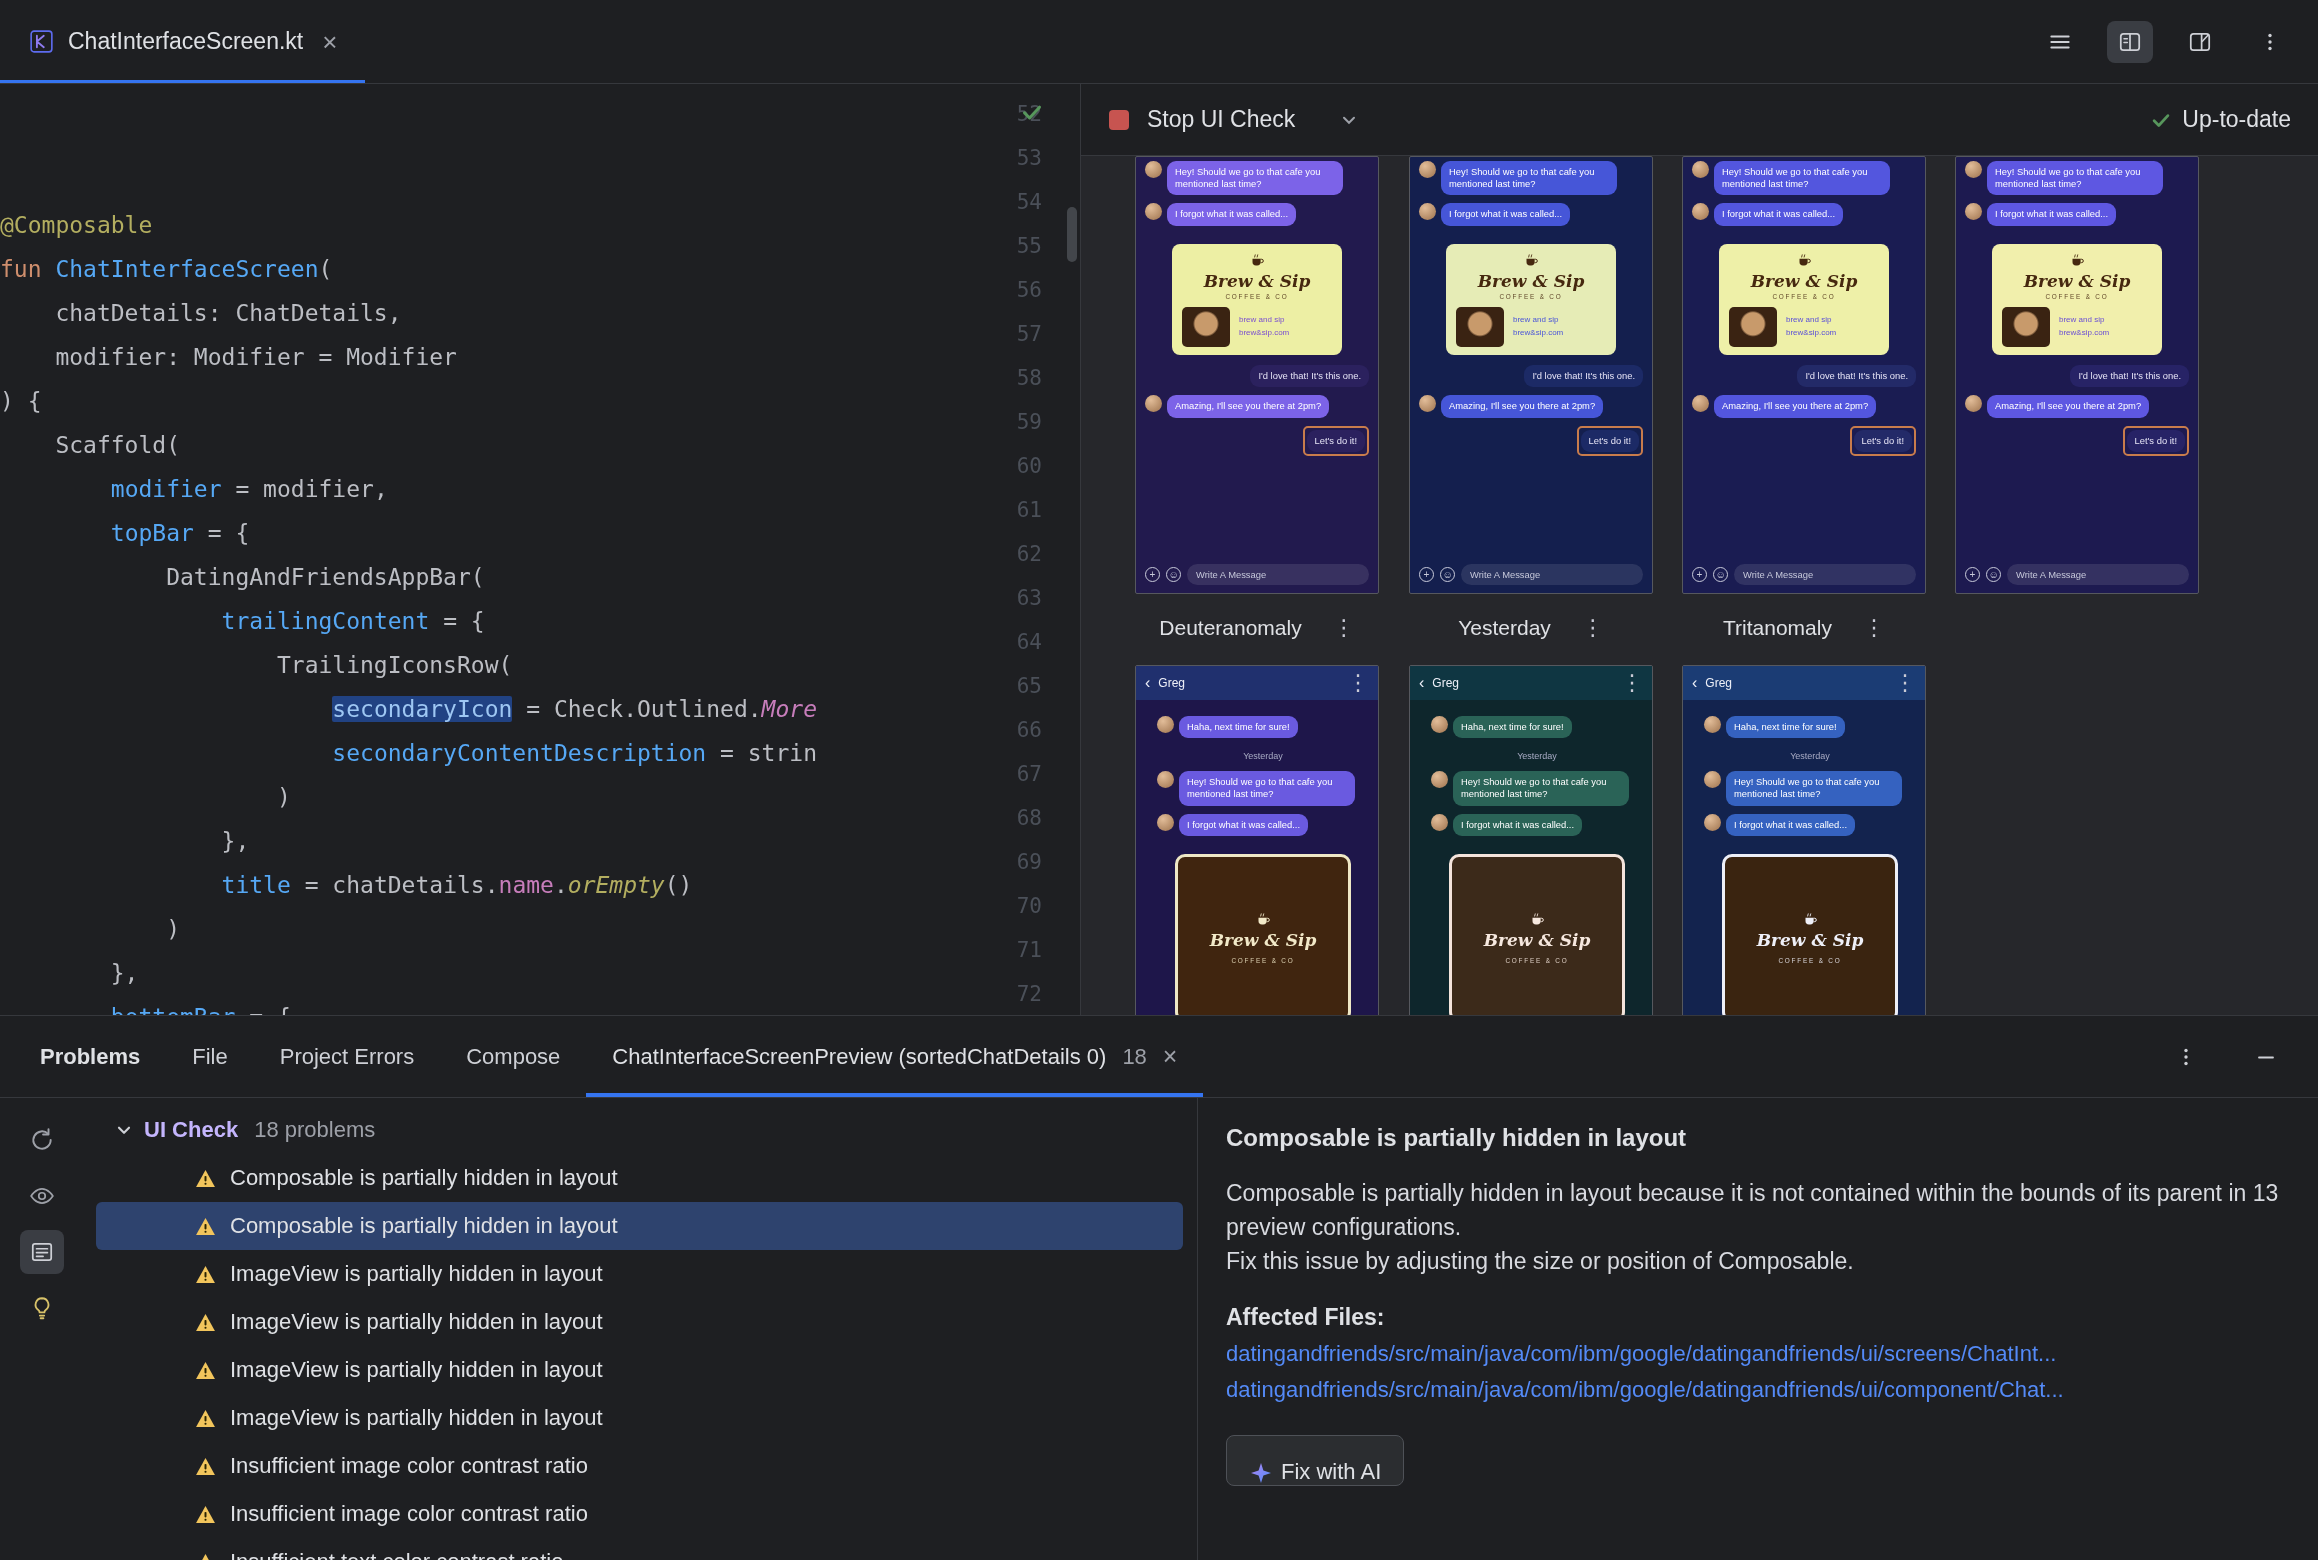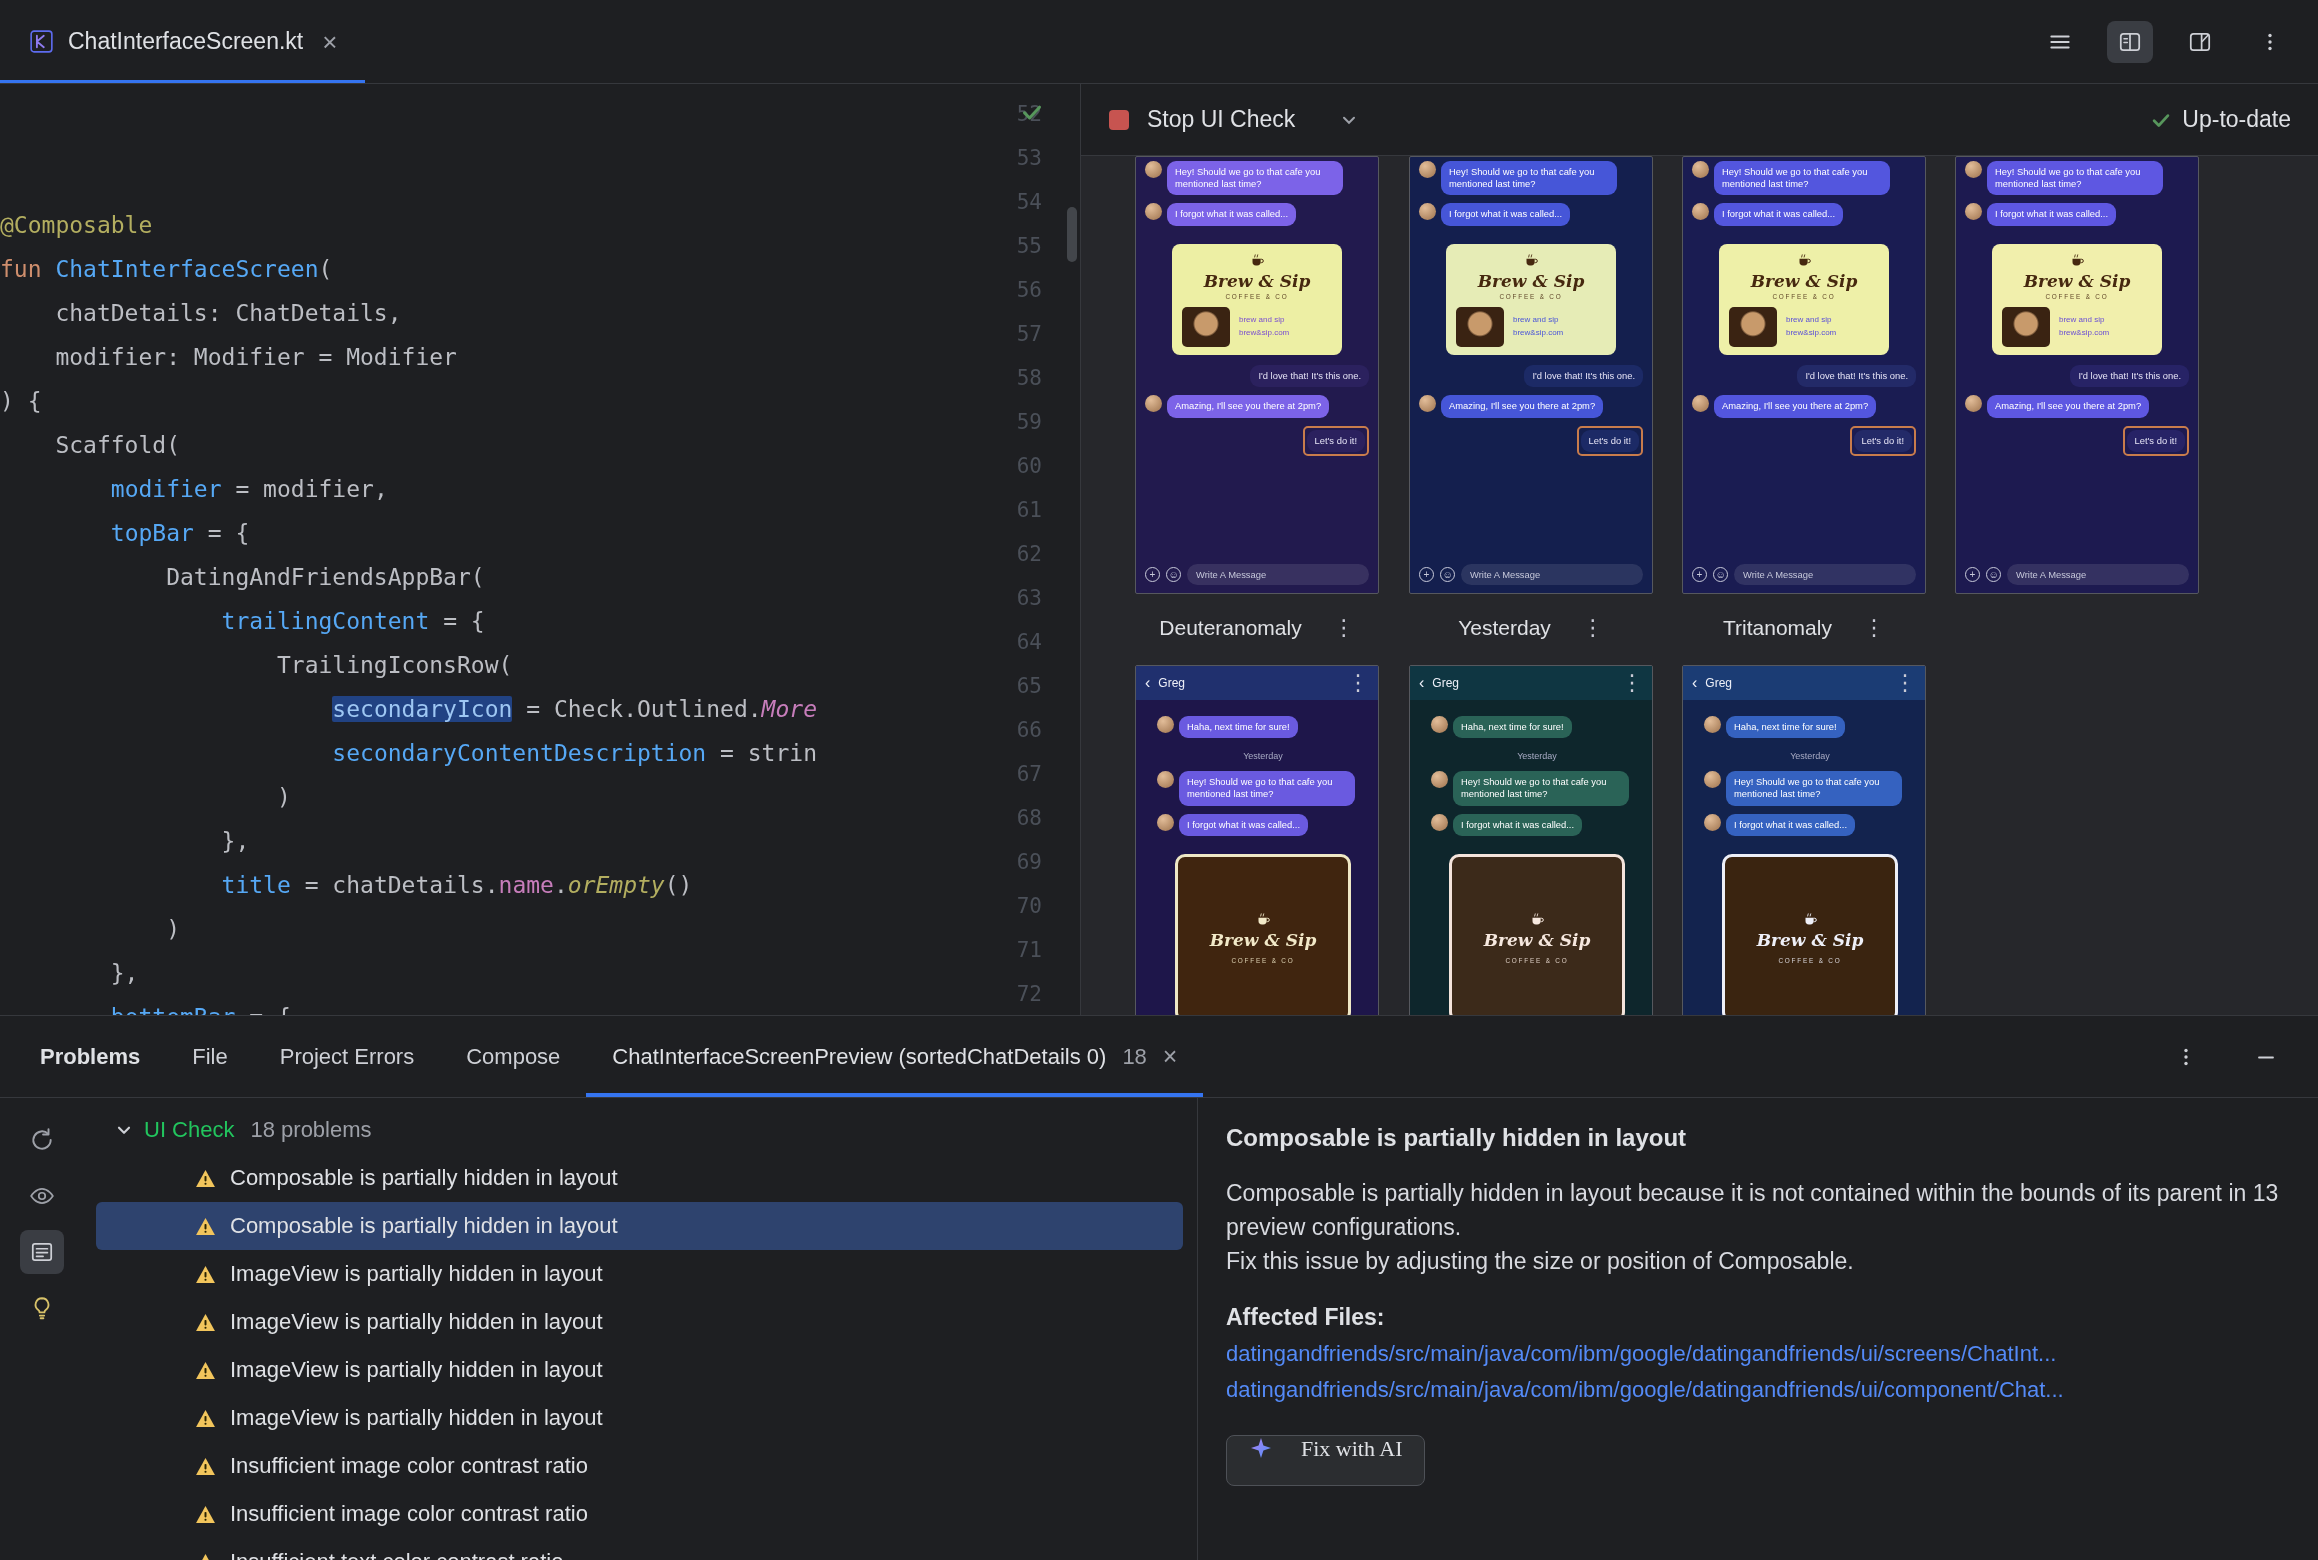--- a/index.html
+++ b/index.html
@@ -74,31 +74,31 @@
   .btab.active{box-shadow:inset 0 -4px 0 #3574F0;color:#DFE1E5;}
   .bcount{color:#9DA0A8;}
   .bclose{color:#9DA0A8;font-size:25px;line-height:1;cursor:pointer;}
   .btabs-right{margin-left:auto;display:flex;align-items:center;gap:34px;}
   .bbody{flex:1;display:flex;overflow:hidden;}
   .strip{width:84px;display:flex;flex-direction:column;align-items:center;padding-top:20px;gap:12px;flex:0 0 84px;}
   .sicon{width:44px;height:44px;display:flex;align-items:center;justify-content:center;border-radius:8px;cursor:pointer;}
   .sicon.active{background:#3A3D43;}
   .tree{width:1113px;padding-top:8px;overflow:hidden;flex:0 0 1113px;}
   .ghead{display:flex;align-items:center;gap:10px;height:48px;padding-left:30px;font-size:22px;cursor:pointer;}
-  .gtitle{font-weight:400;color:#22c55e;}
+  .gtitle{font-weight:700;color:#c4b5fd;}
   .gcount{color:#9DA0A8;margin-left:6px;}
   .pitem{display:flex;align-items:center;gap:14px;height:48px;padding-left:111px;font-size:22px;color:#DFE1E5;cursor:pointer;}
   .pitem.sel{background:#2E436E;border-radius:6px;margin:0 14px 0 12px;padding-left:99px;}
   .details{flex:1;border-left:1px solid #36383D;padding:26px 40px 0 28px;overflow:hidden;}
   .dtitle{font-size:24px;font-weight:700;margin-bottom:24px;color:#DFE1E5;}
   .dbody{font-size:23px;line-height:34px;color:#D8DAE0;}
   .dhead{font-size:23px;font-weight:700;margin-top:26px;margin-bottom:4px;color:#DFE1E5;}
   .dlink{display:block;font-size:22px;color:#548AF7;margin-top:10px;text-decoration:none;cursor:pointer;}
-  .fixbtn{margin-top:32px;display:inline-flex;align-items:flex-start;gap:28px;height:51px;padding:0 22px;
-          background:#2B2D30;border:1px solid #4E5157;border-radius:8px;color:#DFE1E5;font-size:22px;cursor:pointer;font-family:Liberation Serif, serif;}
+  .fixbtn{margin-top:32px;display:inline-flex;align-items:flex-end;gap:8px;height:51px;padding:0 22px;
+          background:#2B2D30;border:1px solid #4E5157;border-radius:8px;color:#DFE1E5;font-size:22px;cursor:pointer;}
   .svgw{display:inline-flex;align-items:center;}
 </style>
 </head>
 <body>
 
 <div class="app">
 
   <header class="tabbar">
     <div class="etab">
       <span class="svgw">

